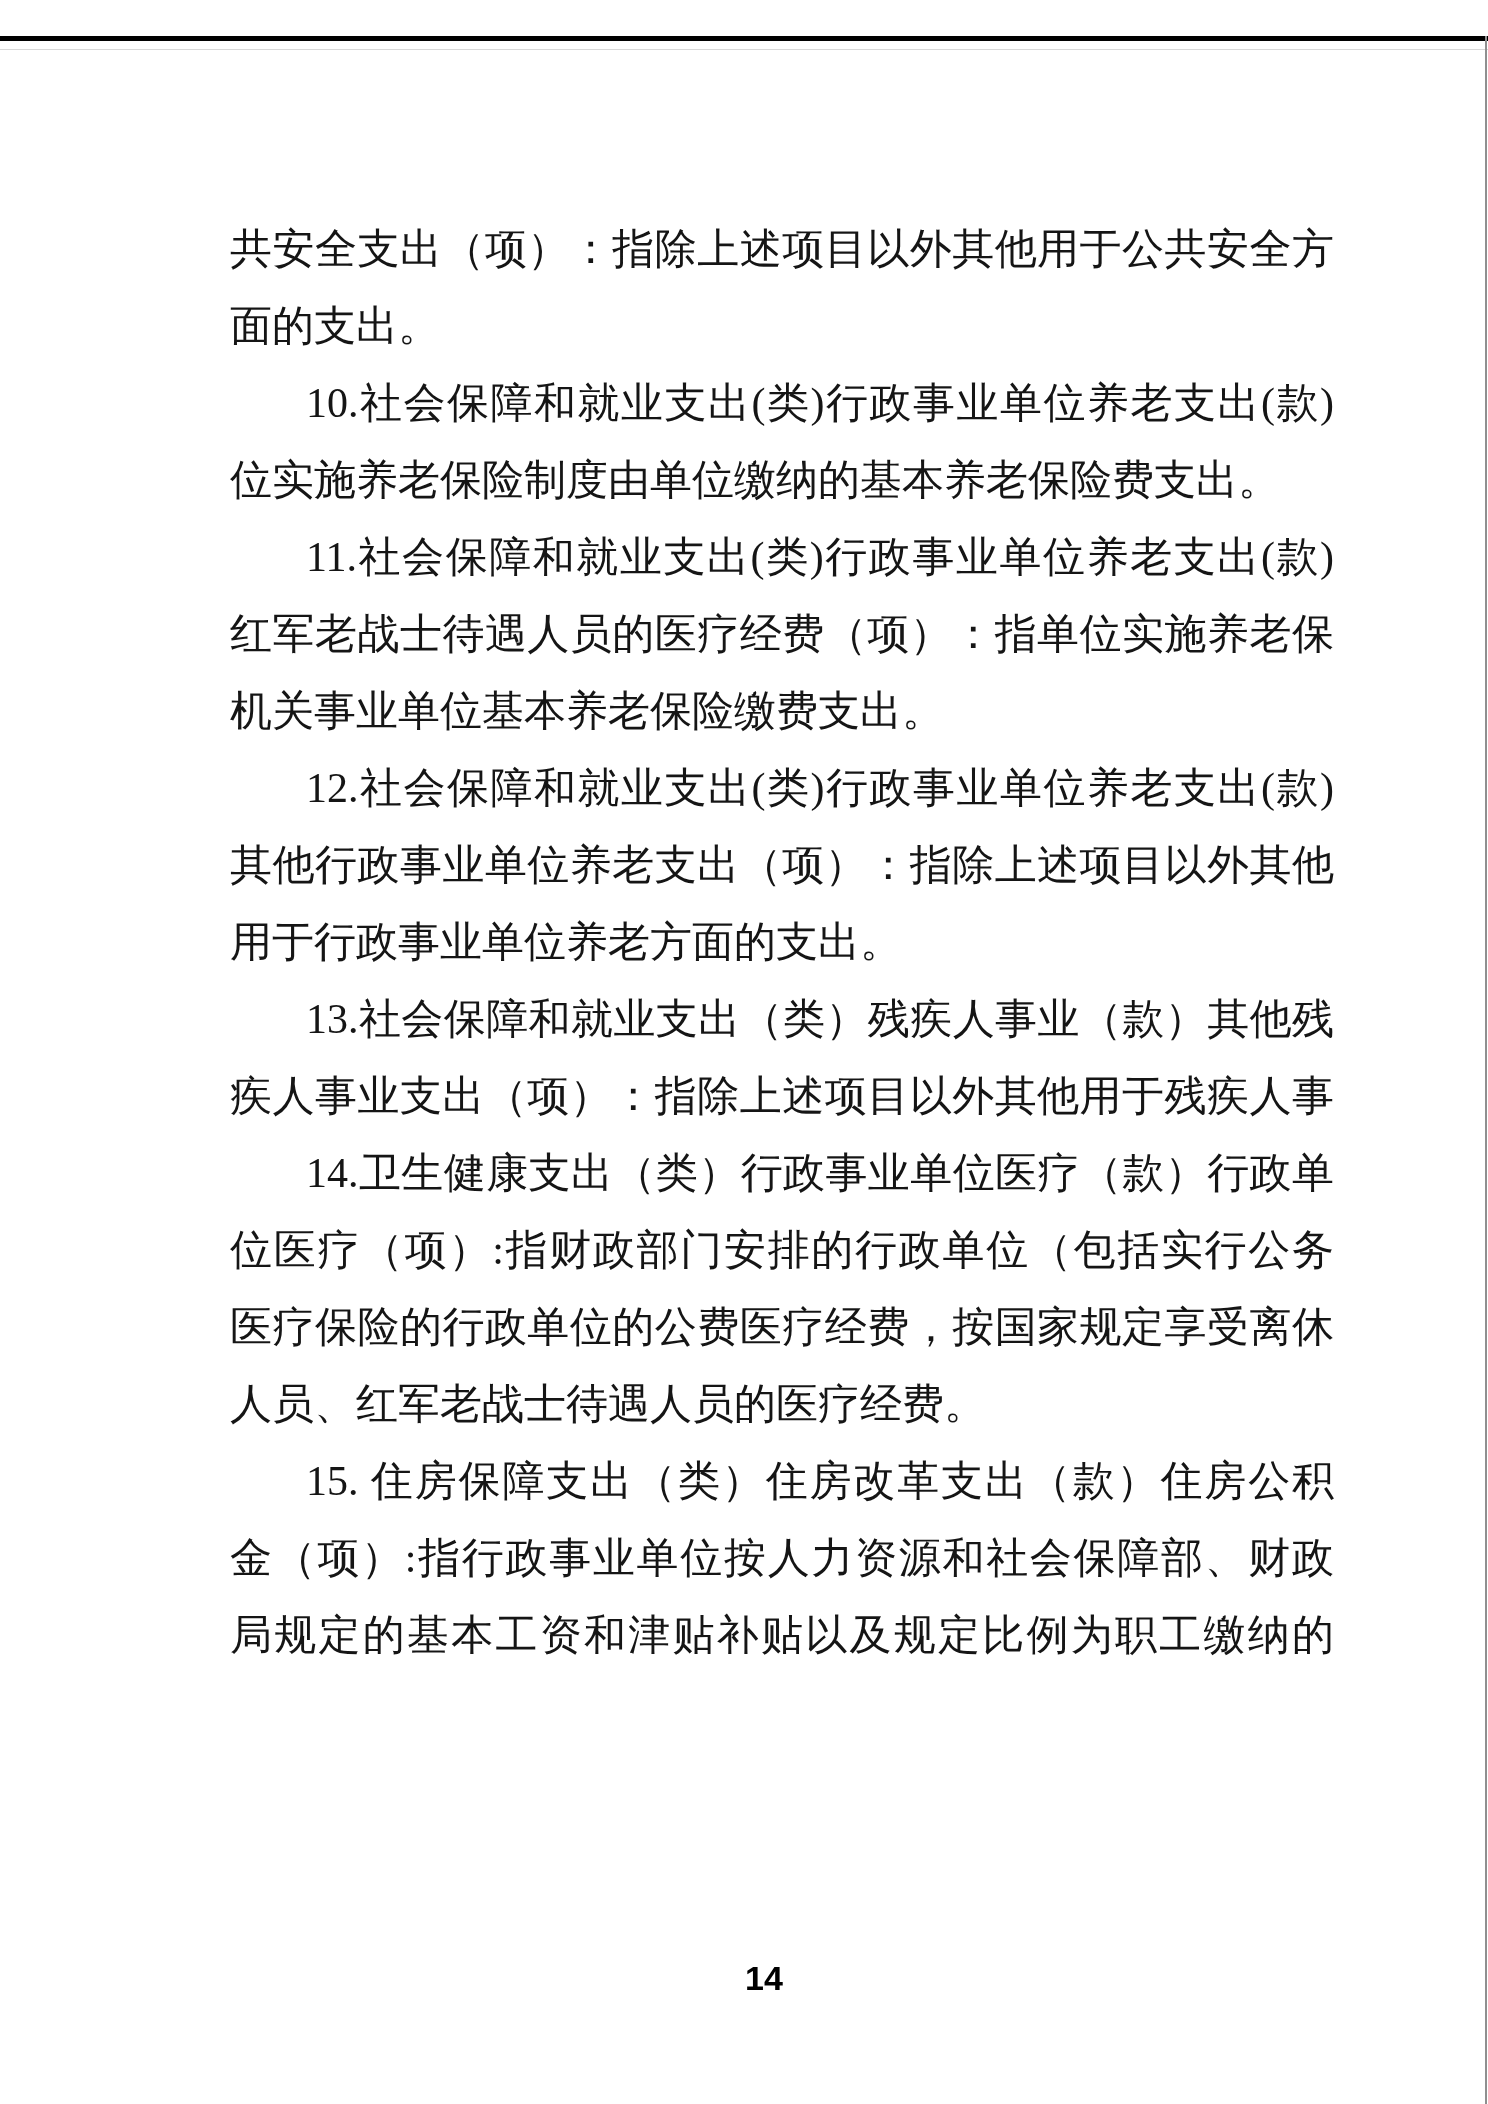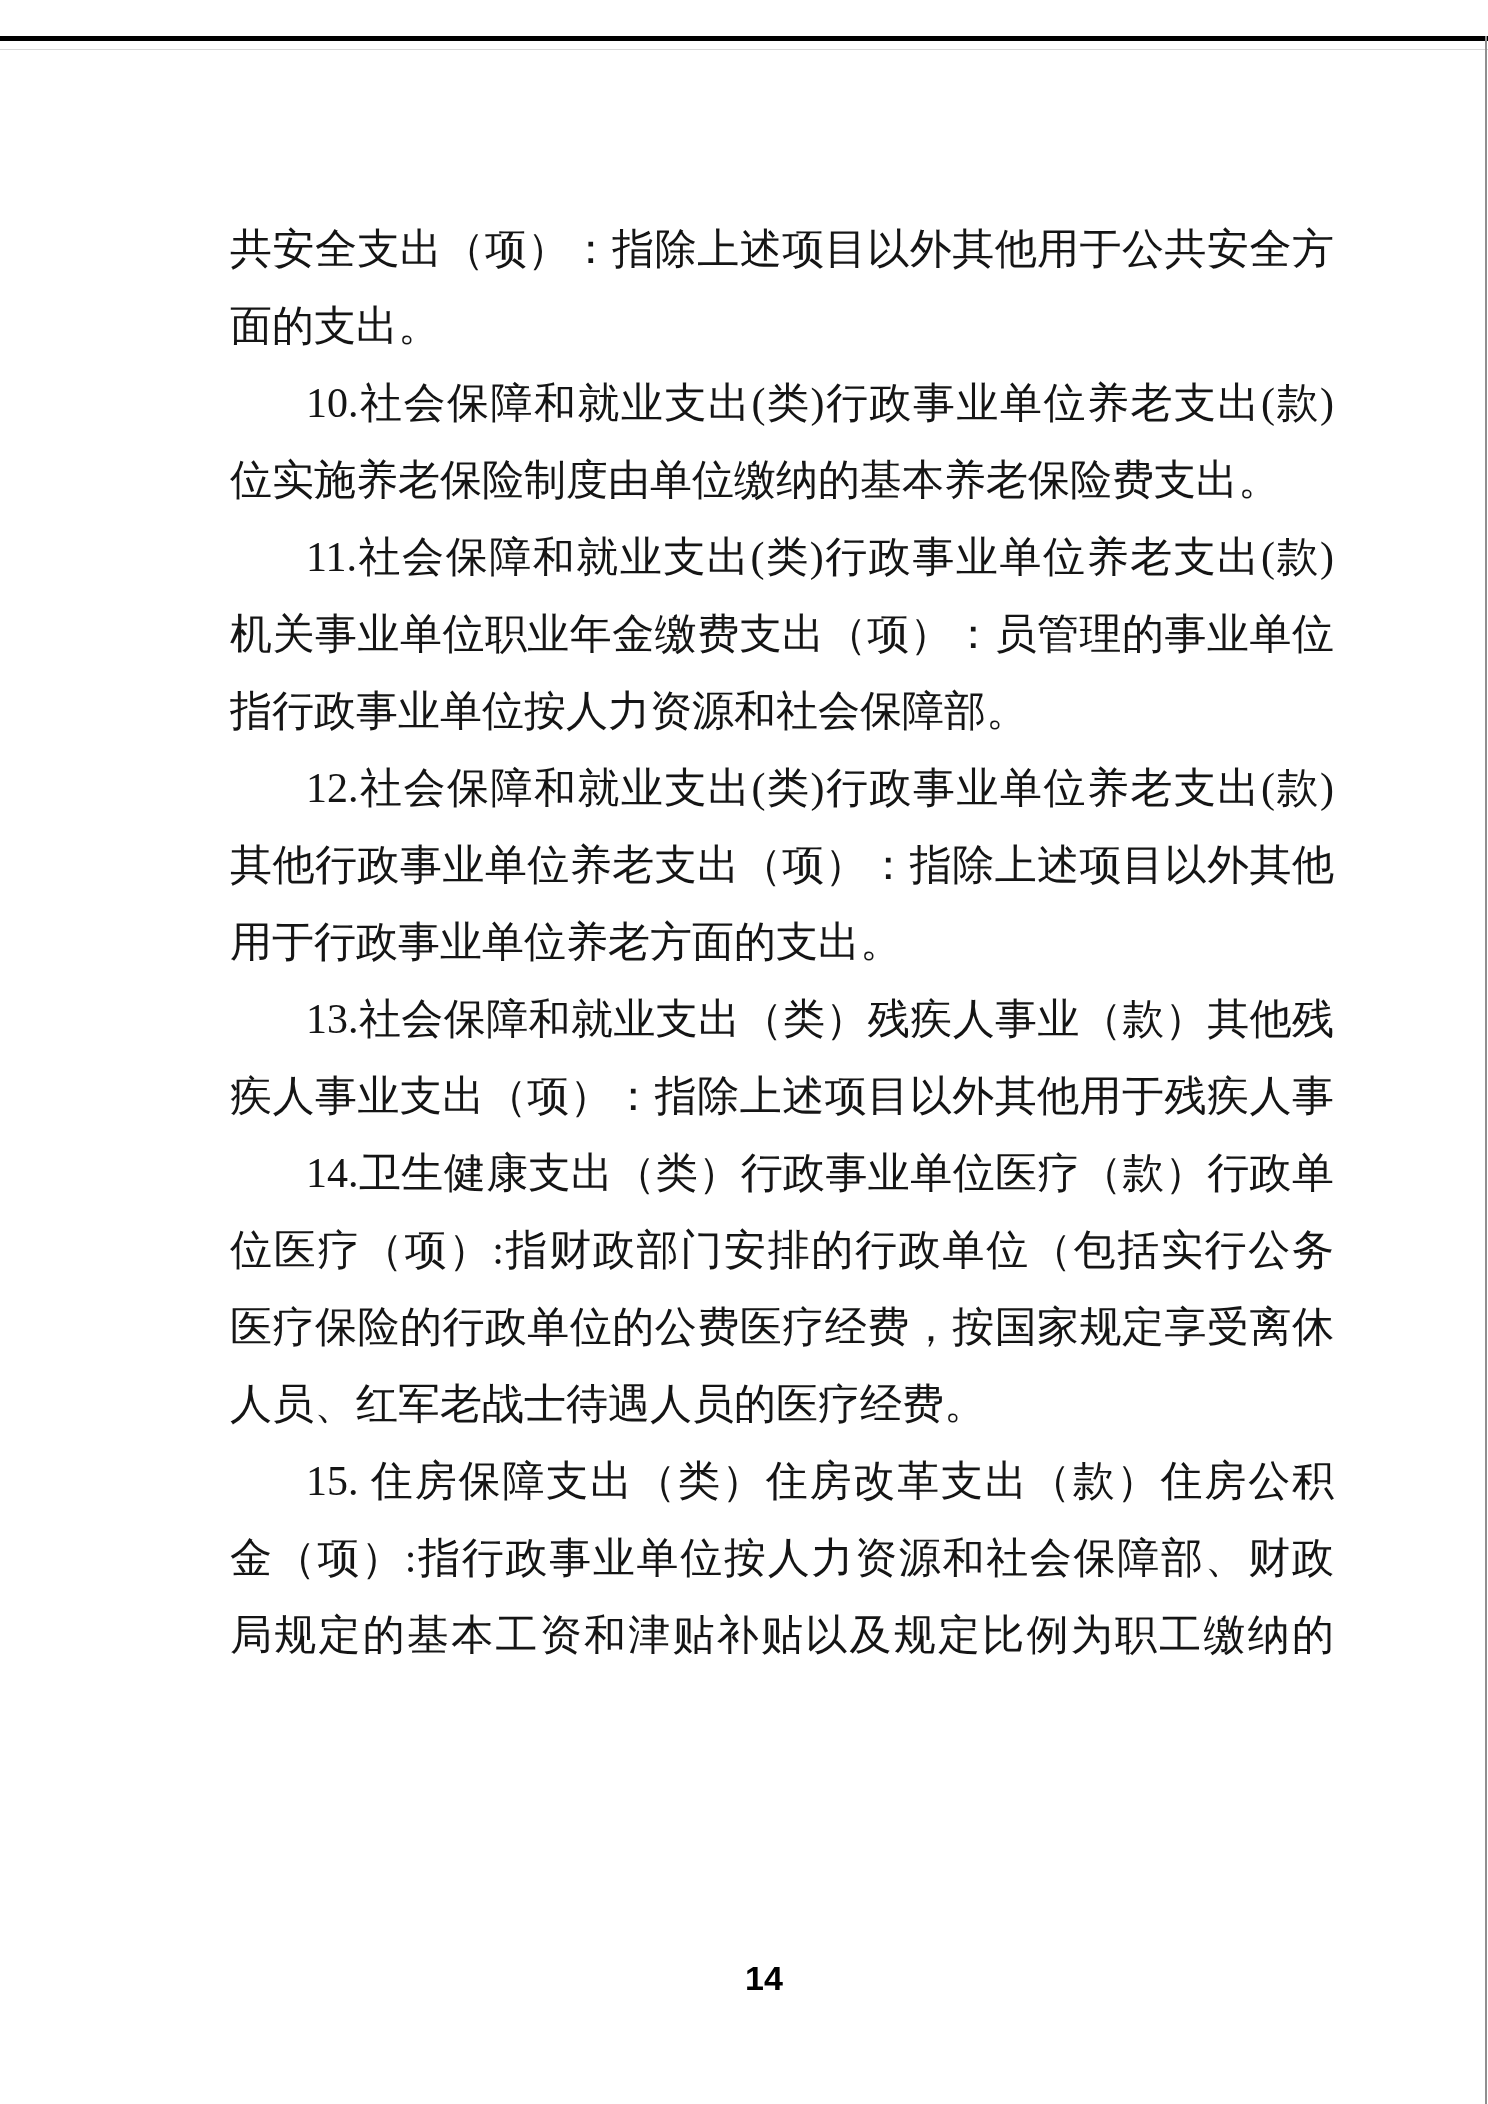--- a/index.html
+++ b/index.html
@@ -75,22 +75,22 @@
 <div class="page">
   <div class="scan-top-bar" style="background: rgb(0, 0, 0);"></div>
   <div class="scan-hairline" style="background: rgb(216, 216, 216);"></div>
   <div class="scan-right-line" style="background: rgb(143, 143, 143);"></div>
   <div class="doc-body" id="doc-body">
       <div class="line">共安全支出（项）：指除上述项目以外其他用于公共安全方</div>
       <div class="line para-end">面的支出。</div>
       <div class="line indent">10.社会保障和就业支出(类)行政事业单位养老支出(款)</div>
       <div class="line para-end">位实施养老保险制度由单位缴纳的基本养老保险费支出。</div>
       <div class="line indent">11.社会保障和就业支出(类)行政事业单位养老支出(款)</div>
-      <div class="line">机关事业单位职业年金缴费支出（项）：员管理的事业单位</div>
-      <div class="line para-end">指行政事业单位按人力资源和社会保障部。</div>
+      <div class="line">红军老战士待遇人员的医疗经费（项）：指单位实施养老保</div>
+      <div class="line para-end">机关事业单位基本养老保险缴费支出。</div>
       <div class="line indent">12.社会保障和就业支出(类)行政事业单位养老支出(款)</div>
       <div class="line">其他行政事业单位养老支出（项）：指除上述项目以外其他</div>
       <div class="line para-end">用于行政事业单位养老方面的支出。</div>
       <div class="line indent">13.社会保障和就业支出（类）残疾人事业（款）其他残</div>
       <div class="line">疾人事业支出（项）：指除上述项目以外其他用于残疾人事</div>
       <div class="line indent">14.卫生健康支出（类）行政事业单位医疗（款）行政单</div>
       <div class="line">位医疗（项）:指财政部门安排的行政单位（包括实行公务</div>
       <div class="line">医疗保险的行政单位的公费医疗经费，按国家规定享受离休</div>
       <div class="line para-end">人员、红军老战士待遇人员的医疗经费。</div>
       <div class="line indent">15. 住房保障支出（类）住房改革支出（款）住房公积</div>

